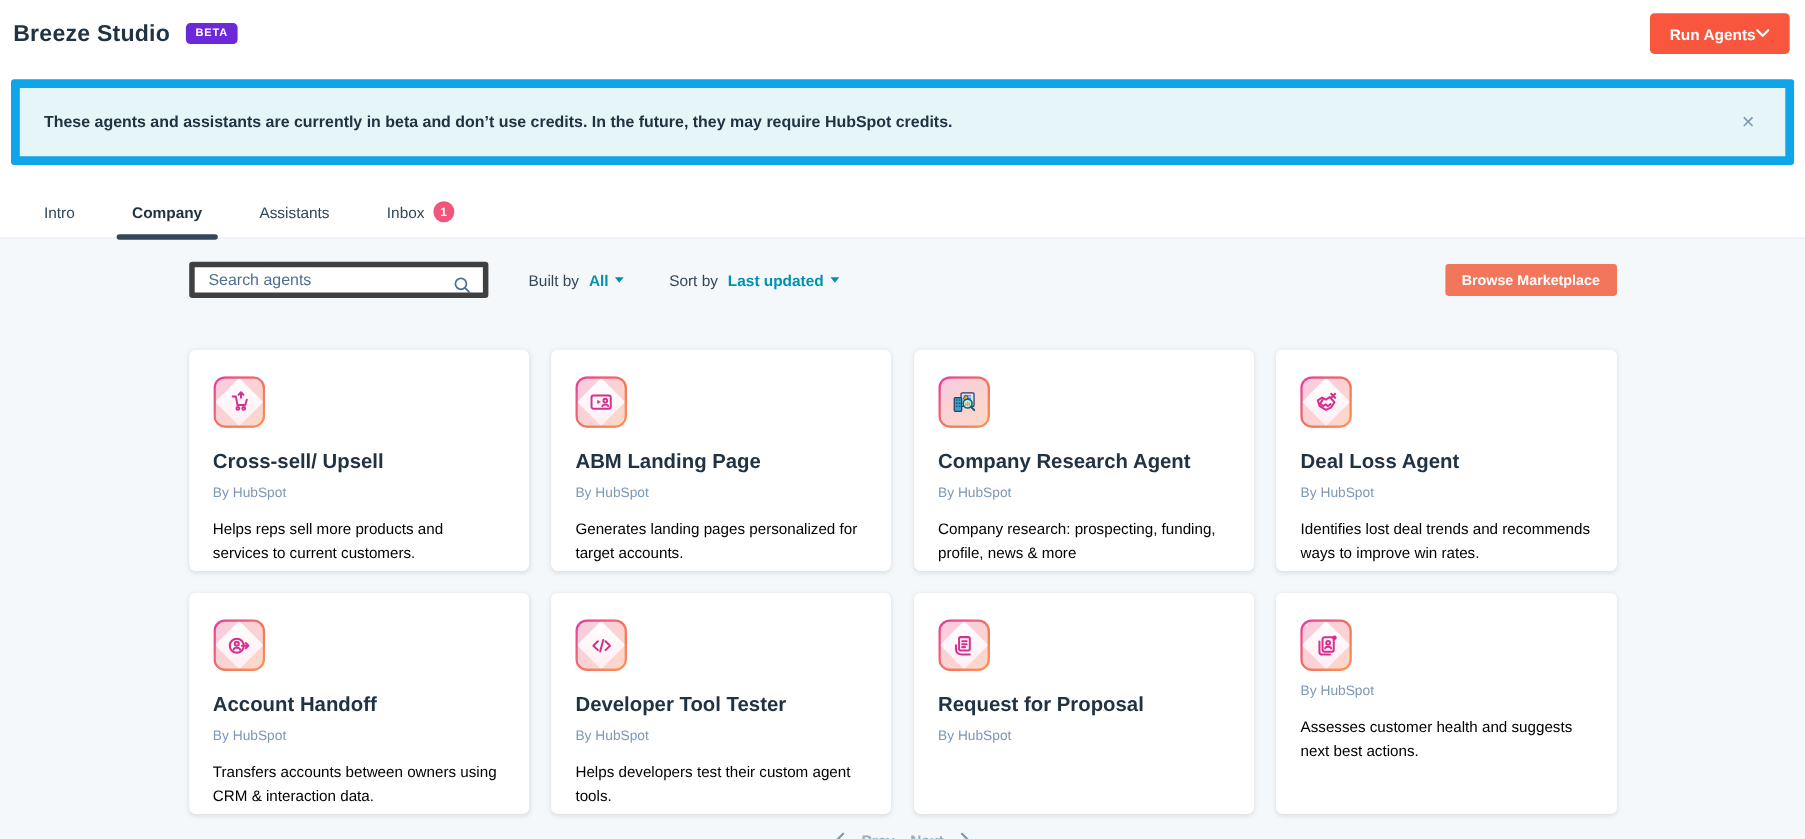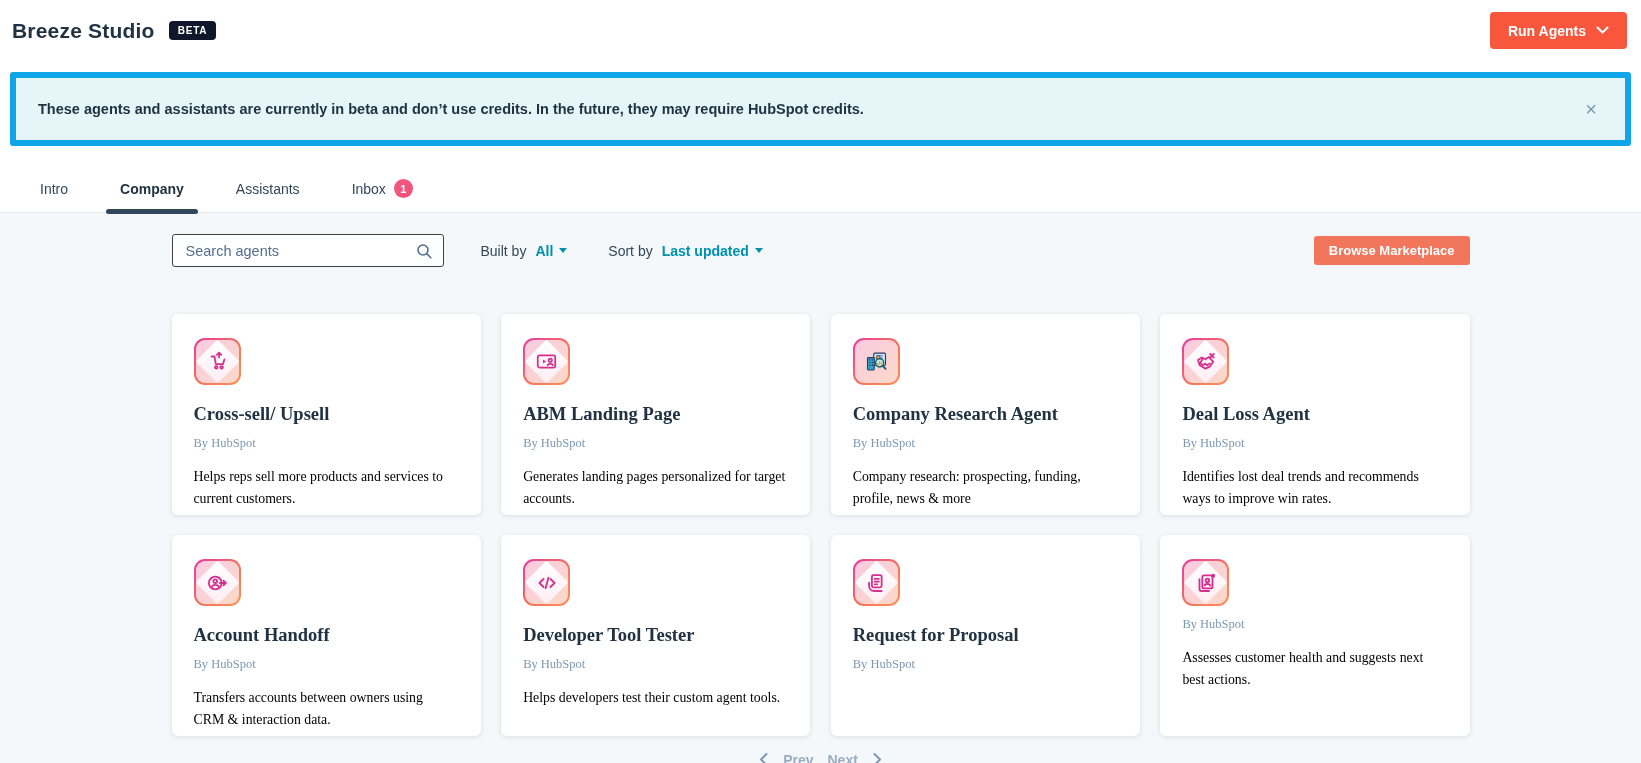--- a/index.html
+++ b/index.html
@@ -6,33 +6,33 @@
   html,body { background:#ffffff; }
   body {
     width:1641px; height:763px; overflow:hidden;
     font-family:"Liberation Sans","DejaVu Sans",sans-serif;
     color:#33475b;
   }
   
   .app-header { display:flex; align-items:center; padding:12px 14px 10px 12px; }
   .page-title { font-size:21px; font-weight:bold; color:#213343; letter-spacing:.2px; }
   .beta-badge {
-    margin-left:14px; background:#0f172a; color:#fff; font-size:10px; font-weight:bold;
+    margin-left:14px; background:#6d28d9; color:#fff; font-size:10px; font-weight:bold;
     letter-spacing:.8px; padding:4px 9px; border-radius:4px;
   }
   .header-spacer { flex:1; }
   .run-agents-btn {
     background:#f8573d; color:#fff; border:none; border-radius:4px; cursor:pointer;
     font-family:inherit; font-size:14px; font-weight:bold; padding:0 18px; height:37px;
-    display:flex; align-items:center; gap:10px;
+    display:flex; align-items:center; 
   }
   .run-agents-btn svg { display:block; }
   
   .beta-banner {
-    margin:13px 10px 0 10px; background:#e5f5f8; border:6px solid #0ea5e9; border-radius:3px;
+    margin:13px 10px 0 10px; background:#e5f5f8; border:8px solid #0ea5e9; border-radius:3px;
     padding:19px 22px; display:flex; align-items:center;
   }
   .beta-banner-text { font-size:14.5px; font-weight:bold; color:#213343; flex:1; }
   .banner-close-btn {
     background:none; border:none; cursor:pointer; color:#7c98b6; font-size:20px;
     line-height:1; padding:2px 6px; font-family:inherit;
   }
   
   .tabs-bar { display:flex; padding:0 0 0 36px; margin-top:20px; border-bottom:1px solid #e3eaf2;text-align:center; }
   .tab {
@@ -48,21 +48,21 @@
     background:#f2547d; color:#fff; font-size:11px; font-weight:bold;
     min-width:19px; height:19px; border-radius:10px; display:inline-flex;
     align-items:center; justify-content:center; padding:0 5px;
   }
   
   .main-area { background:#f5f8fa; height:573px; }
   .content { width:1298px; margin:0 auto; }
   .toolbar { display:flex; align-items:center; padding-top:21px; }
   .search-box {
     position:relative; width:272px; height:33px; background:#fff;
-    border:1px solid #404040; border-radius:3px; display:flex; align-items:center;
+    border:5px solid #404040; border-radius:3px; display:flex; align-items:center;
   }
   .search-input {
     border:none; outline:none; background:transparent; flex:1; height:100%;
     padding:0 34px 0 13px; font-family:inherit; font-size:14.5px; color:#33475b;
   }
   .search-input::placeholder { color:#516f90; opacity:1; }
   .search-icon { position:absolute; right:10px; top:8px; }
   .filter-group { display:flex; align-items:center; margin-left:37px; font-size:14px; }
   .filter-label { color:#33475b; }
   .filter-value {
@@ -79,21 +79,21 @@
     background:#f2765c; color:#fff; border:none; border-radius:3px; cursor:pointer;
     font-family:inherit; font-size:13px; font-weight:bold; height:29px; padding:0 15px;margin-left:24px;
   }
   
   .cards-grid {
     margin-top:47px; display:grid; grid-template-columns:repeat(4,1fr);
     gap:20px 20.5px;
   }
   .agent-card {
     background:#fff; border-radius:6px; box-shadow:0 1px 5px rgba(45,62,80,.14);
-    padding:24px 24px 20px 22px; height:201px; cursor:pointer;font-family:Liberation Serif, serif;
+    padding:24px 24px 20px 22px; height:201px; cursor:pointer;
   }
   .tile {
     width:47px; height:47px; border-radius:11px; position:relative; overflow:hidden;
     border:2px solid transparent;
     background:linear-gradient(135deg,#f9cbe0,#fcd9c8) padding-box,
                linear-gradient(135deg,#e5399e 0%,#f2765c 55%,#ff9159 100%) border-box;
     display:flex; align-items:center; justify-content:center;
   }
   .tile .diamond {
     position:absolute; inset:6px; background:linear-gradient(135deg,#ffffff,#ffeef4);

